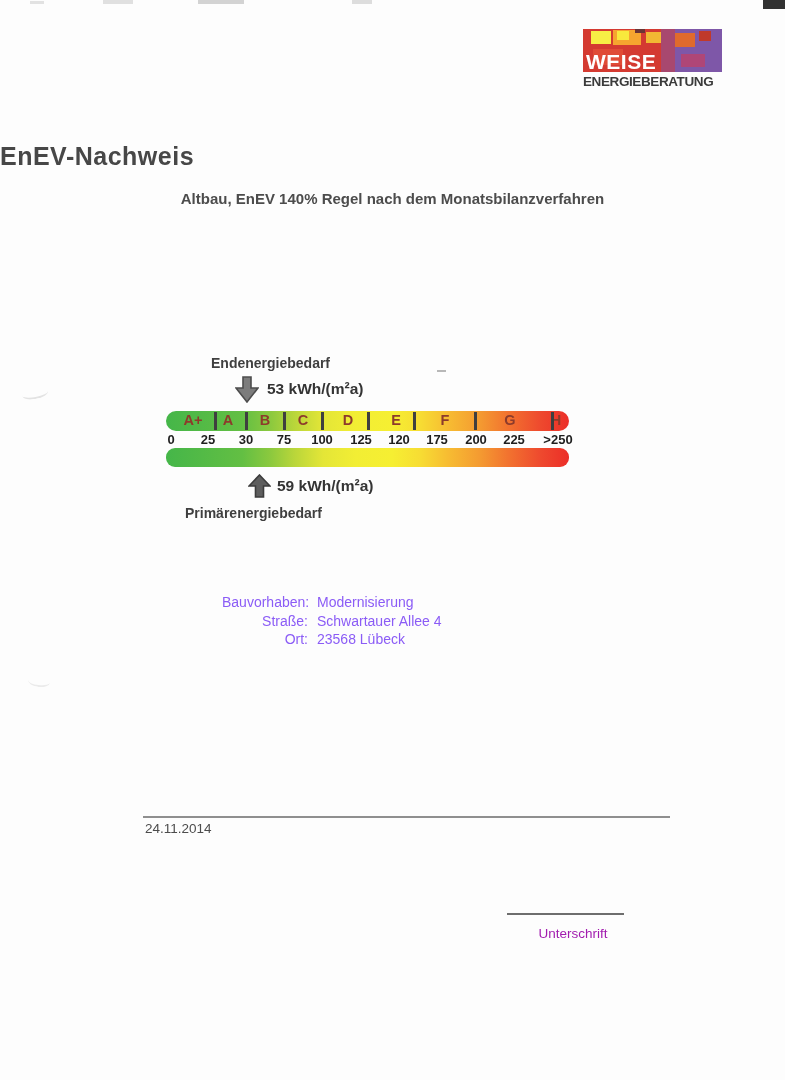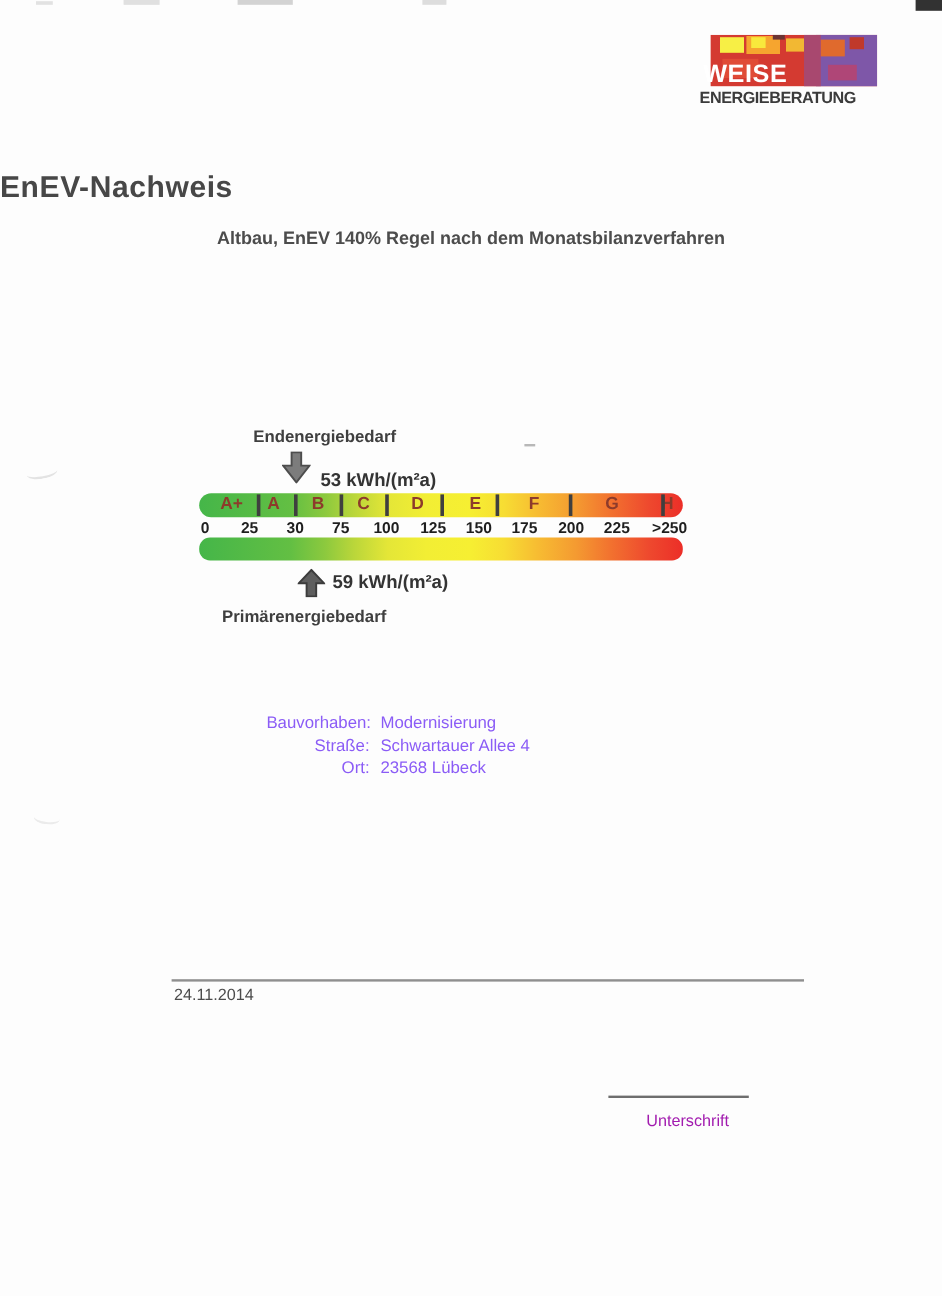--- a/index.html
+++ b/index.html
@@ -10,21 +10,21 @@
       #ee492e 93%, #ec2e28 100%);
   }
   html,body{margin:0;padding:0;background:#e9e9e9;}
   .page{
     position:relative; width:785px; height:1080px; background:#fdfdfd;
     font-family:"Liberation Sans", sans-serif; overflow:hidden; margin:0 auto;
     color:#3f3f3f;
   }
   
   .logo{position:absolute; left:583px; top:29px; width:140px;}
-  .logo-thermal{position:relative; width:157px; height:43px;text-align:center;}
+  .logo-thermal{position:relative; width:157px; height:43px;}
   .logo-name{
     position:absolute; left:3px; bottom:0px; color:#ffffff; font-weight:bold;
     font-size:21px; letter-spacing:0.5px; line-height:1;
   }
   .logo-tagline{
     margin-top:2px; font-weight:bold; font-size:13.5px; color:#3b3b3b;
     letter-spacing:-0.4px; white-space:nowrap;
   }
   
   .doc-title{
@@ -113,21 +113,21 @@
 
   <div class="doc-title">EnEV-Nachweis</div>
   <div class="doc-subtitle">Altbau, EnEV 140% Regel nach dem Monatsbilanzverfahren</div>
 
   <div class="endenergie-label">Endenergiebedarf</div>
   <div class="arrow" style="left:235px; top:376px;">
     <svg width="24" height="27" viewBox="0 0 24 27">
       <path d="M8 1 L16 1 L16 12 L23 12 L12 26 L1 12 L8 12 Z" fill="#7c7c7c" stroke="#4d4d4d" stroke-width="1.6"></path>
     </svg>
   </div>
-  <div class="kwh-val" style="left:267px; top:380px;margin-top:12px;">53 kWh/(m²a)</div>
+  <div class="kwh-val" style="left:267px; top:380px;">53 kWh/(m²a)</div>
 
   <div class="scale">
     <div class="bar-top">
       <span class="cls" style="left:27px">A+</span>
       <span class="cls" style="left:62px">A</span>
       <span class="cls" style="left:99px">B</span>
       <span class="cls" style="left:137px">C</span>
       <span class="cls" style="left:182px">D</span>
       <span class="cls" style="left:230px">E</span>
       <span class="cls" style="left:279px">F</span>
@@ -142,21 +142,21 @@
       <div class="divider" style="left:308px"></div>
       <div class="divider" style="left:385px"></div>
     </div>
     <div class="ticks">
       <span style="left:5px">0</span>
       <span style="left:42px">25</span>
       <span style="left:80px">30</span>
       <span style="left:118px">75</span>
       <span style="left:156px">100</span>
       <span style="left:195px">125</span>
-      <span style="left:233px">150</span>
+      <span style="left:233px">120</span>
       <span style="left:271px">175</span>
       <span style="left:310px">200</span>
       <span style="left:348px">225</span>
       <span style="left:392px">&gt;250</span>
     </div>
     <div class="bar-bottom"></div>
   </div>
 
   <div class="arrow" style="left:248px; top:474px;">
     <svg width="23" height="24" viewBox="0 0 23 24">

